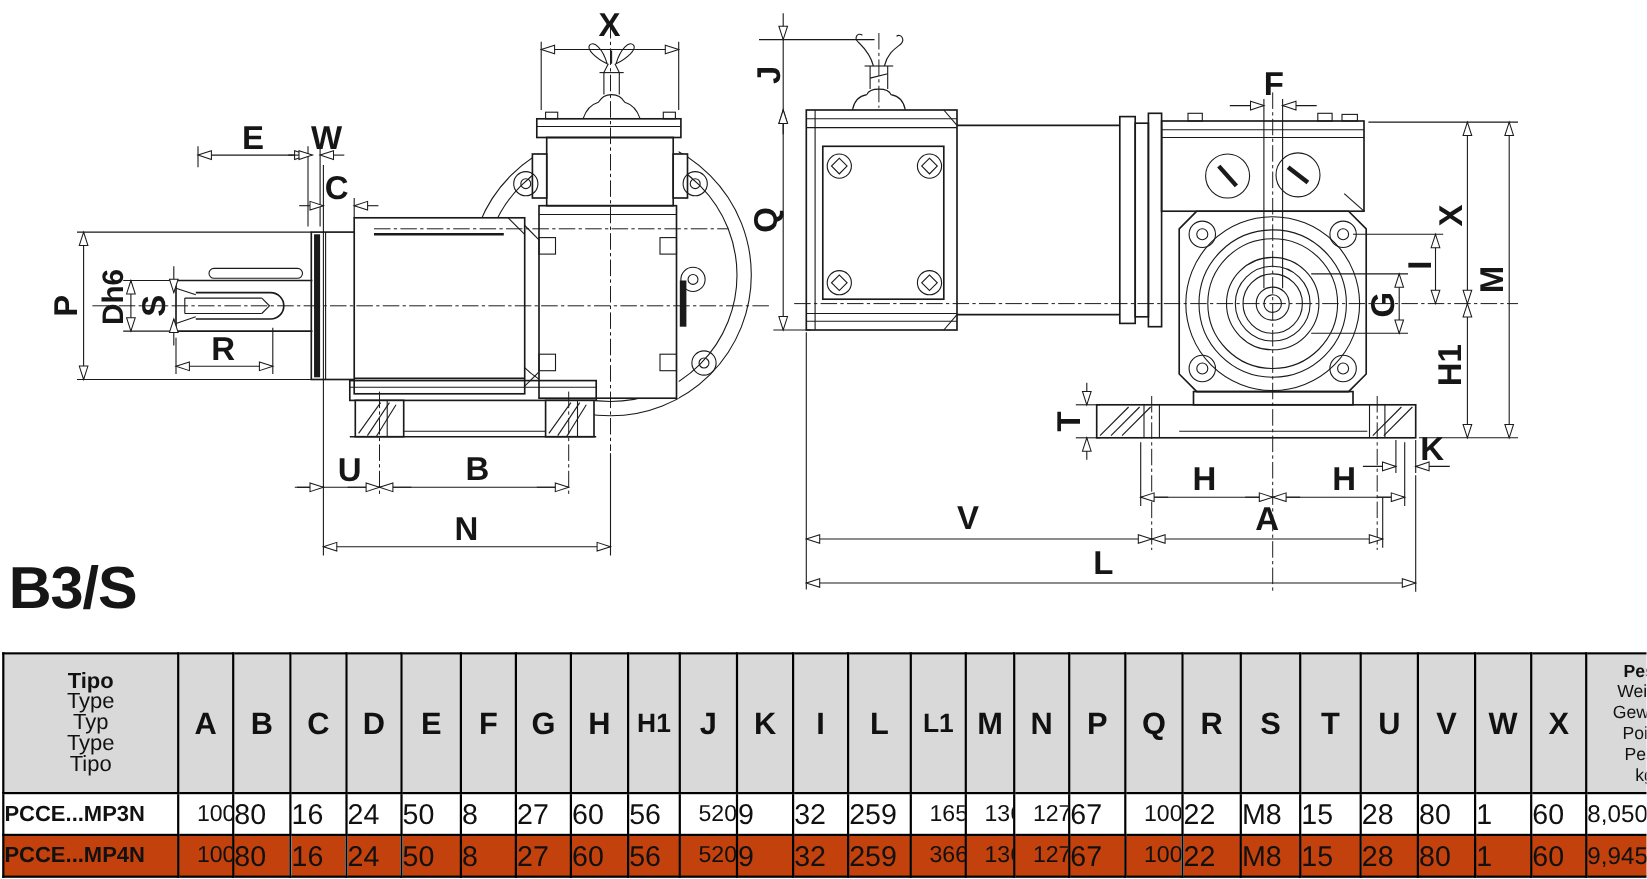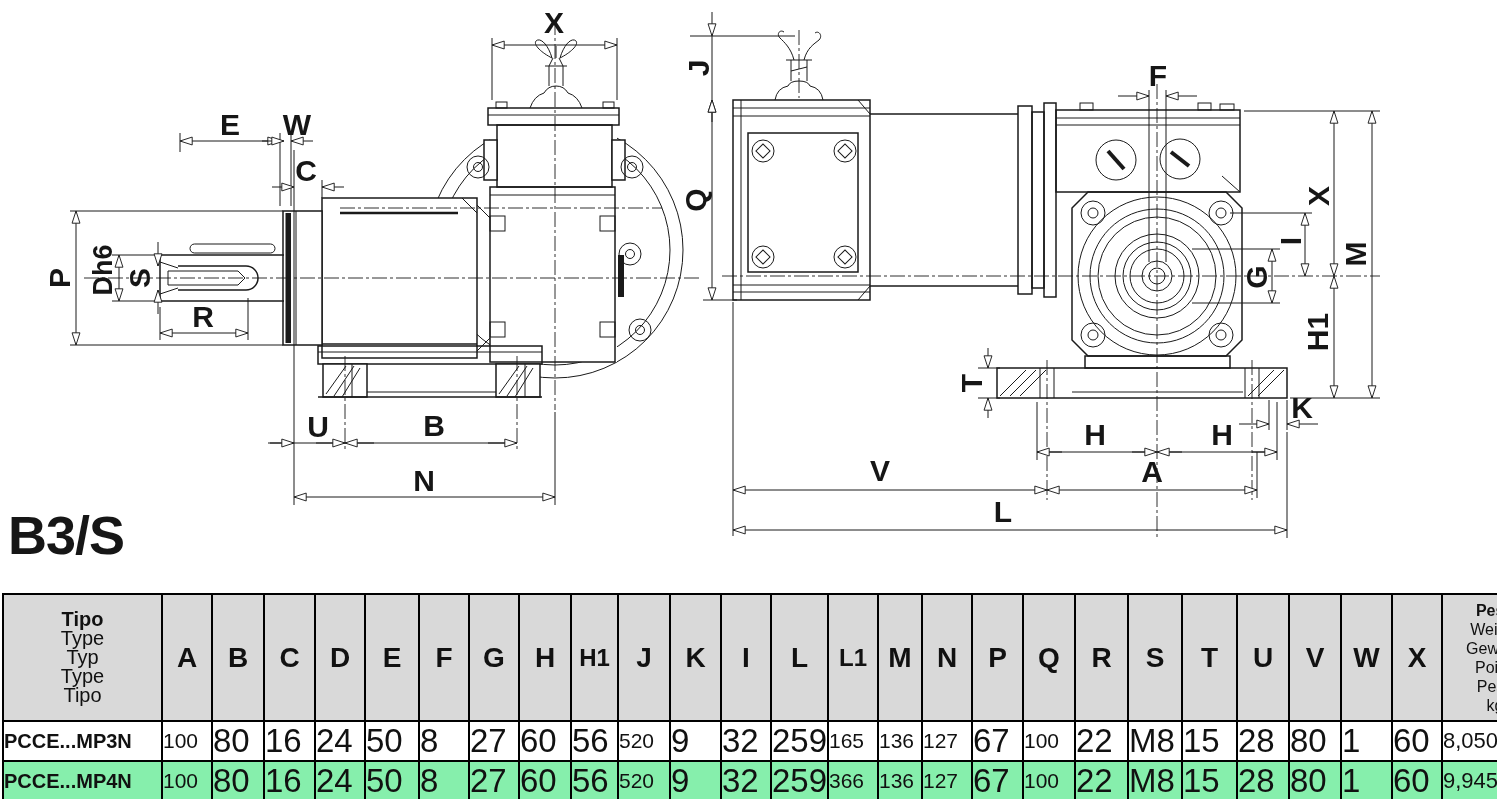--- a/index.html
+++ b/index.html
@@ -15,24 +15,24 @@
   th{background:#d9d9d9;font-weight:400;}
   .thead-row th{height:125px;vertical-align:middle;}
   .tipo-cell{width:157px;font-size:20px;line-height:19px;}
   .tipo-cell .b, .peso-cell .b{font-weight:700;}
   .peso-cell{width:104px;font-size:16px;line-height:19px;}
   .col-letter{font-size:28px;font-weight:700;text-align:center;}
   .col-letter.two{font-size:24px;}
   .data-row{height:38px;}
   .data-row td{text-align:left;vertical-align:middle;}
   .type{font-size:20px;font-weight:700;text-align:center;}
-  .val{font-size:33px;}
-  .val.sm{font-size:21px;}
+  .val{font-size:26px;}
+  .val.sm{font-size:21px;padding-left:16px;}
   .weight{font-size:22px;}
-  .r2 td{background:#86efac;}
+  .r2 td{background:#c2410c;}
   .r1 td{background:#ffffff;}
   
   .obj{stroke:#1a1a1a;stroke-width:1.5;fill:none;}
   .obj2{stroke:#1a1a1a;stroke-width:1;fill:none;}
   .thin{stroke:#1a1a1a;stroke-width:1;fill:none;}
   .cl{stroke:#1a1a1a;stroke-width:0.9;fill:none;stroke-dasharray:15 3 3 3;}
   .blk{fill:#1a1a1a;stroke:none;}
   .wh{fill:#ffffff;stroke:none;}
   .whs{fill:#ffffff;stroke:#1a1a1a;stroke-width:1.5;}
   text.dim{font-family:"Liberation Sans",sans-serif;font-size:30px;font-weight:700;fill:#161616;}

